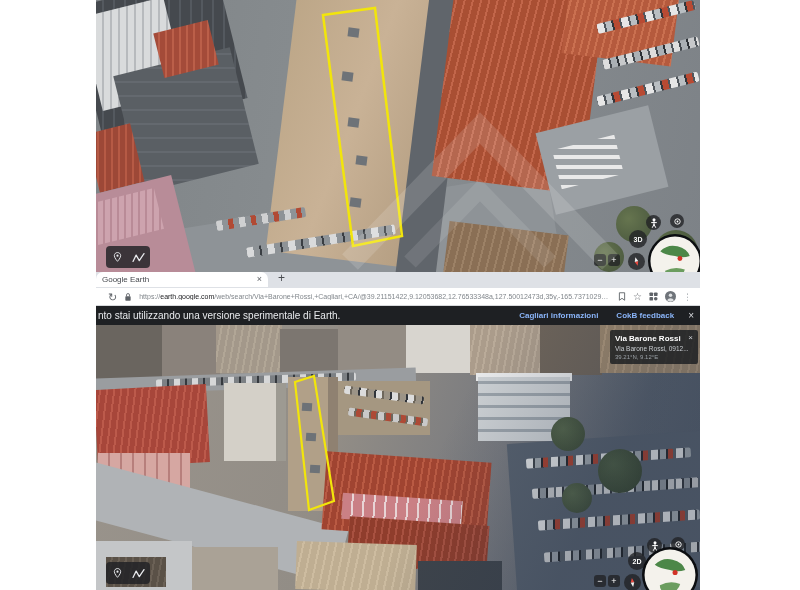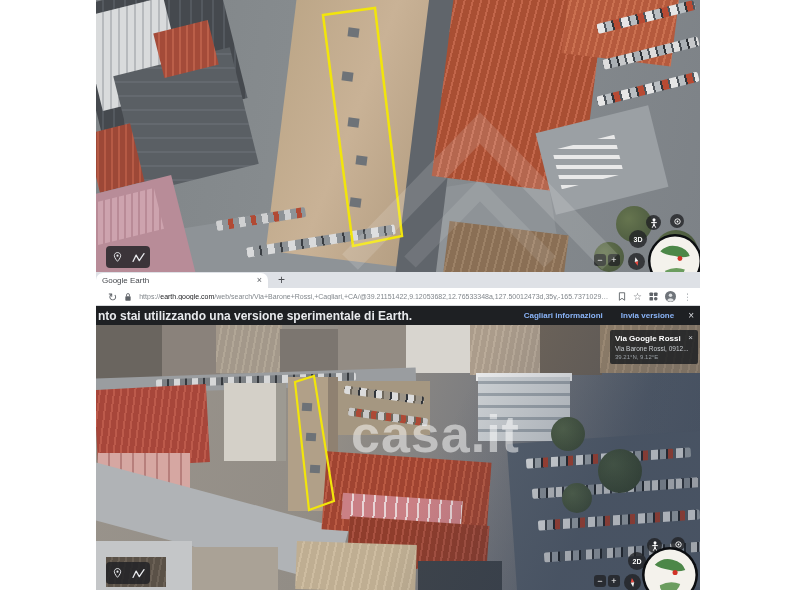--- a/index.html
+++ b/index.html
@@ -18,37 +18,37 @@
   .ge-toolbar{position:absolute;display:flex;align-items:center;justify-content:center;gap:9px;
               width:44px;height:22px;border-radius:4px;background:rgba(32,33,36,.82);}
   .ge-circle{position:absolute;border-radius:50%;background:rgba(32,33,36,.78);color:#fff;
              display:flex;align-items:center;justify-content:center;box-sizing:border-box;}
   .ge-mode{width:18px;height:18px;font-size:7px;font-weight:bold;}
   .ge-zoom{position:absolute;width:12px;height:12px;border-radius:3px;background:rgba(32,33,36,.78);
            color:#fff;font-size:9px;line-height:12px;text-align:center;}
   .globe{position:absolute;}
 
   
-  .tabbar{position:absolute;left:0;top:272px;width:604px;height:16px;background:#dee1e6;display:flex;align-items:center;}
+  .tabbar{position:absolute;left:0;top:272px;width:604px;height:16px;background:#dee1e6;display:flex;align-items:flex-start;}
   .tab{width:172px;height:15px;background:#fff;border-radius:7px 7px 0 0;display:flex;align-items:center;
        padding:0 6px;box-sizing:border-box;}
   .tab-title{flex:1;font-size:8px;color:#45484d;white-space:nowrap;overflow:hidden;}
   .tab-close{font-size:9px;color:#5f6368;line-height:9px;}
   .newtab{font-size:12px;color:#494c50;margin:0 0 1px 10px;line-height:12px;}
   .addressbar{position:absolute;left:0;top:288px;width:604px;height:18px;background:#fff;display:flex;
               align-items:center;padding:0 8px 0 12px;box-sizing:border-box;gap:7px;
               border-bottom:1px solid #d7d9dc;}
   .urlbox{flex:1;font-size:7px;white-space:nowrap;overflow:hidden;text-overflow:ellipsis;color:#80868b;}
   .urlbox .dom{color:#202124;}
   .abar-icon{color:#5f6368;font-size:10px;line-height:10px;flex:none;}
 
   
   .notifbar{position:absolute;left:0;top:306px;width:604px;height:19px;background:#1e2023;display:flex;
             align-items:center;box-sizing:border-box;padding:0 6px 0 2px;}
-  .notif-msg{font-size:12px;color:#e8eaed;margin-right:auto;white-space:nowrap;overflow:hidden;font-weight:bold;}
+  .notif-msg{font-size:10px;color:#e8eaed;margin-right:auto;white-space:nowrap;overflow:hidden;}
   .notif-link{font-size:8px;font-weight:bold;color:#8ab4f8;margin-left:18px;white-space:nowrap;}
   .notif-close{color:#dadce0;font-size:10px;margin-left:14px;line-height:10px;}
 
   
   .card{position:absolute;left:514px;top:5px;width:88px;background:rgba(24,27,31,.8);border-radius:2px;
         padding:4px 5px;box-sizing:border-box;color:#fff;}
   .card-row{display:flex;align-items:flex-start;}
   .card-title{flex:1;font-size:8px;font-weight:bold;line-height:9px;}
   .card-close{font-size:8px;color:#cfd2d6;line-height:8px;}
   .card-addr{font-size:6.5px;color:#c9cdd1;margin-top:2px;white-space:nowrap;overflow:hidden;text-overflow:ellipsis;}
@@ -193,21 +193,21 @@
             <circle cx="6" cy="4.6" r="1.9" fill="#dfe1e3"></circle>
             <path d="M2.2 10.2 a4.4 4.4 0 0 1 7.6 0 a6 6 0 0 1 -7.6 0z" fill="#dfe1e3"></path>
           </svg>
     </span>
     <span class="abar-icon" style="color:#9aa0a6;font-size:9px;">⋮</span>
   </div>
 
   <div class="notifbar">
     <span class="notif-msg">nto stai utilizzando una versione sperimentale di Earth.</span>
     <span class="notif-link">Cagliari informazioni</span>
-    <span class="notif-link">Invia versione</span>
+    <span class="notif-link">CokB feedback</span>
     <span class="notif-close">×</span>
   </div>
 
   <div class="map bottom-map">
     <div style="position:absolute;inset:0;">
       <i class="b" style="inset:0;background:linear-gradient(105deg,#9a948c 0%,#928d86 40%,#77797e 65%,#59626e 85%,#515b69 100%);"></i>
       <i class="b" style="left:0;top:0;width:70px;height:58px;background:#6a655f;"></i>
       <i class="b" style="left:66px;top:0;width:58px;height:52px;background:#8a827b;"></i>
       <i class="b" style="left:120px;top:0;width:66px;height:48px;background:repeating-linear-gradient(100deg,#a3988a 0 5px,#b1a696 5px 7px);"></i>
       <i class="b" style="left:184px;top:4px;width:60px;height:46px;background:#7c7670;"></i>
@@ -251,21 +251,21 @@
       <i class="b" style="left:322px;top:236px;width:84px;height:30px;background:#3e444b;"></i>
       <i class="b" style="inset:0;background:linear-gradient(115deg,rgba(0,0,0,0) 55%,rgba(36,49,72,0.28) 80%);"></i>
     </div>
 
     <svg class="overlay-svg" width="604" height="265" viewBox="0 0 604 265">
       <polygon points="199,57 218,51 238,176 213,185" fill="none" stroke="#f2e50b" stroke-width="2.2"></polygon>
     </svg>
 
     <div class="card">
       <div class="card-row">
-        <span class="card-title">Via Google Rossi</span>
+        <span class="card-title">Via Barone Rossi</span>
         <span class="card-close">×</span>
       </div>
       <div class="card-addr">Via Barone Rossi, 0912...</div>
       <div class="card-coords">39.21°N, 9.12°E</div>
     </div>
 
     <div class="ge-toolbar" style="left:10px;top:237px;">
       <span>
         <svg width="11" height="12" viewBox="0 0 16 16">
               <path d="M8 1.5C5.4 1.5 3.4 3.5 3.4 6c0 3.4 4.6 8.3 4.6 8.3S12.6 9.4 12.6 6c0-2.5-2-4.5-4.6-4.5z" fill="none" stroke="#e8eaed" stroke-width="1.4"></path>
@@ -312,17 +312,16 @@
         <circle cx="26" cy="20" r="2" fill="#d23327"></circle>
       </svg>
     </div>
   </div>
 
   <div class="wm">
     <svg class="overlay-svg" width="604" height="590" viewBox="0 0 604 590">
       <path d="M254 262 L384 128 L514 262" fill="none" stroke="rgba(255,255,255,0.14)" stroke-width="22"></path>
       <path d="M314 262 L384 190 L454 262" fill="none" stroke="rgba(255,255,255,0.10)" stroke-width="16"></path>
     </svg>
-    <div class="wm-site">casa.it</div>
   </div>
 
 </div>
 </div>
 
 </body></html>

